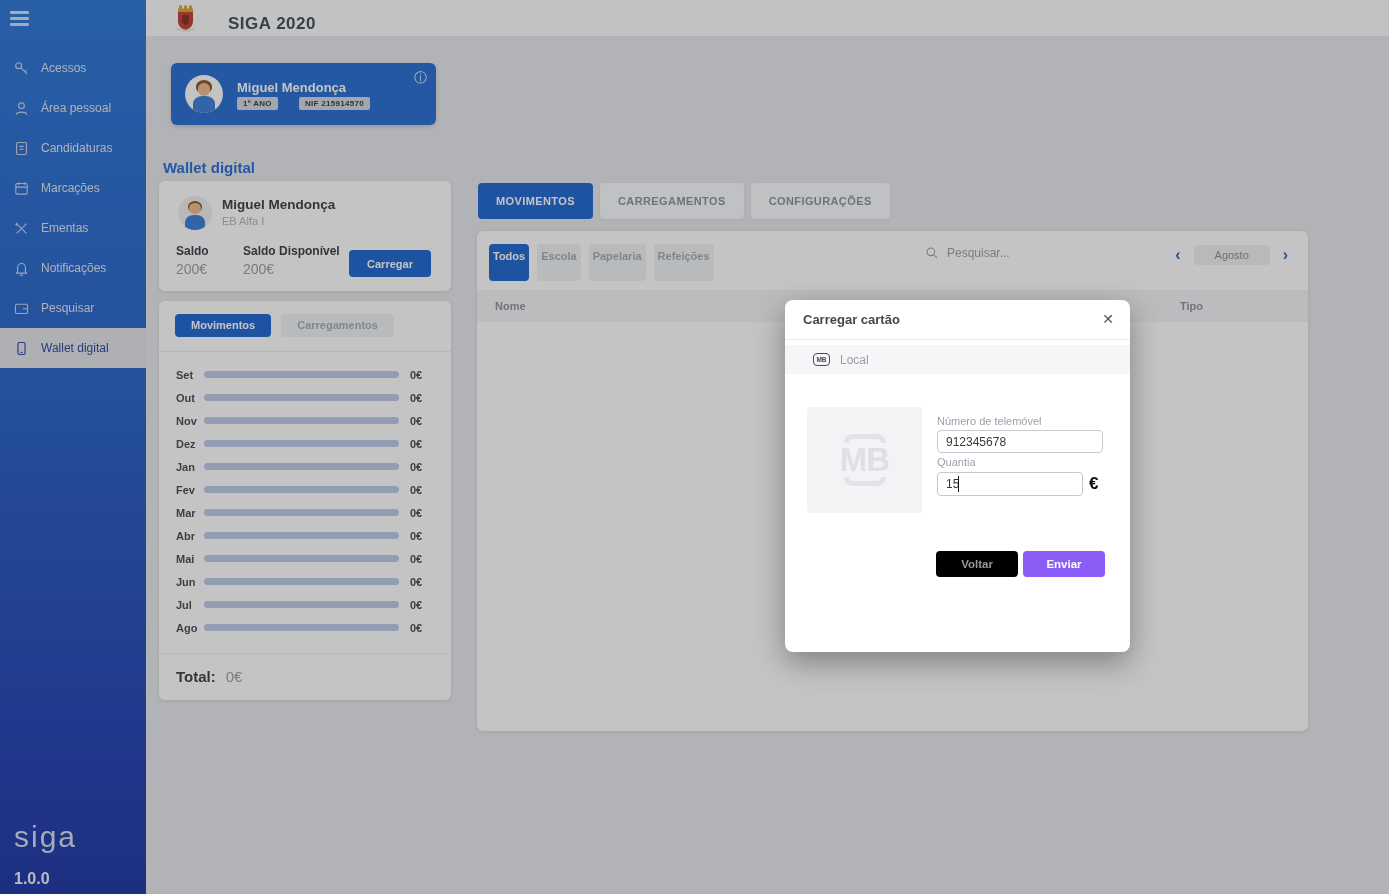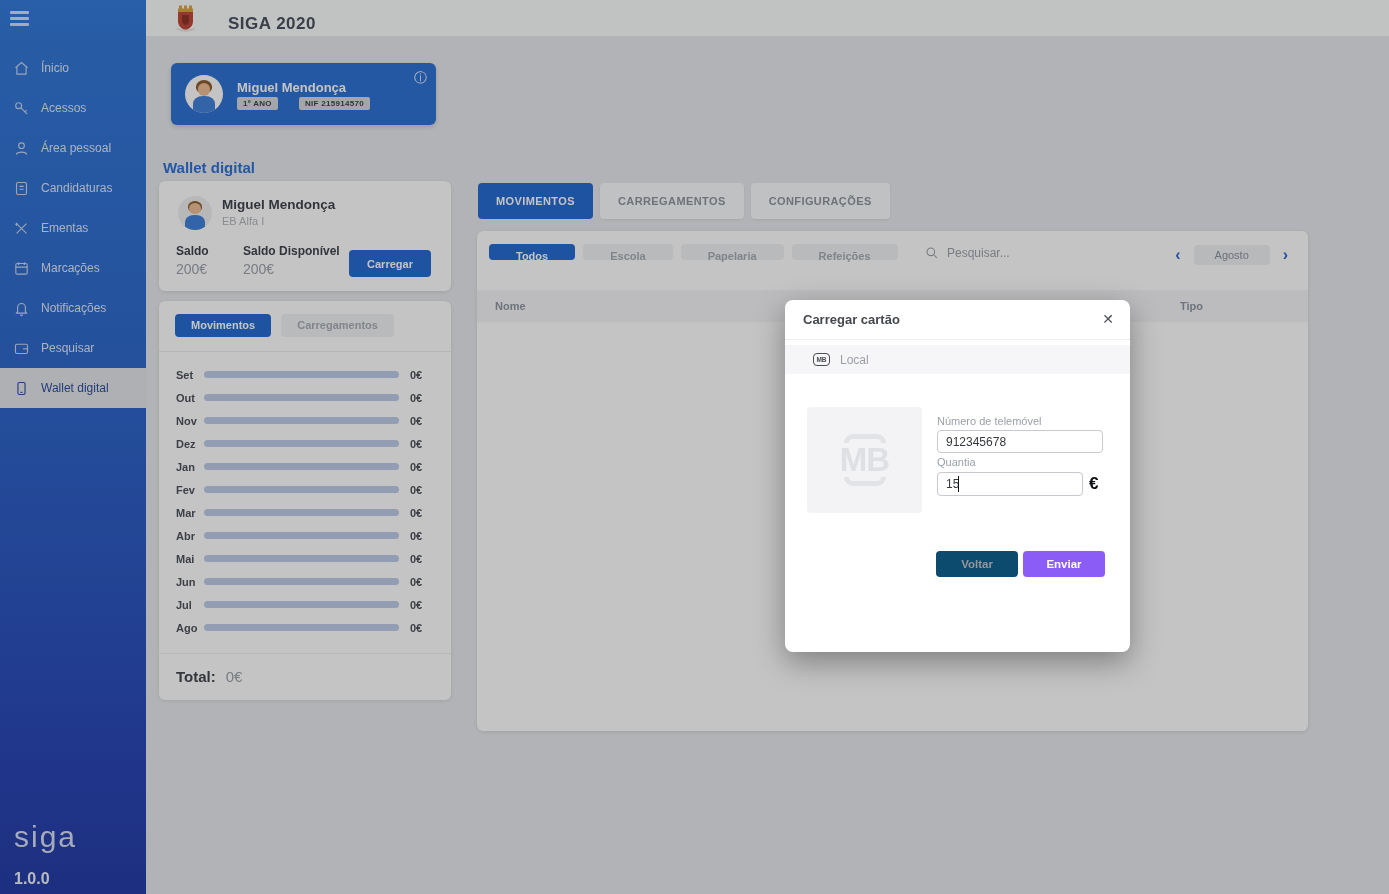--- a/index.html
+++ b/index.html
@@ -74,21 +74,21 @@
 
   
   .tabs { position:absolute; left:332px; top:146px; display:flex; gap:7px; }
   .tab { height:36px; line-height:36px; padding:0 18px; border-radius:4px; font-size:11px; font-weight:700;
     letter-spacing:.4px; cursor:pointer; }
   .tab.on { background:#2268d2; color:#fff; }
   .tab.off { background:#fafbfc; color:#8d939c; box-shadow:0 1px 3px rgba(0,0,0,.07); }
 
   .main-card { left:331px; top:194px; width:831px; height:500px; }
   .filter-row { position:absolute; left:12px; top:13px; display:flex; gap:8px; }
-  .fpill { height:16px; line-height:24px; padding:0 27px; border-radius:4px; font-size:11px; font-weight:600; cursor:pointer; }
+  .fpill { height:37px; line-height:24px; padding:0 4px; border-radius:4px; font-size:11px; font-weight:600; cursor:pointer; }
   .fpill.on { background:#2268d2; color:#fff; }
   .fpill.off { background:#f1f2f4; color:#a6abb3; }
   .search { position:absolute; left:448px; top:15px; display:flex; align-items:center; gap:8px; }
   .search svg { width:14px; height:14px; stroke:#9aa0a8; stroke-width:1.8; fill:none; }
   .search input { border:none; outline:none; background:transparent; font-size:12px; color:#5a5f66; width:160px; font-family:inherit; }
   .search input::placeholder { color:#9aa0a8; }
   .month-nav { position:absolute; right:20px; top:14px; display:flex; align-items:center; gap:13px; }
   .chev { font-size:16px; font-weight:700; color:#2668cf; cursor:pointer; line-height:20px; }
   .month-pill { width:76px; height:20px; line-height:20px; text-align:center; background:#eef0f2;
     border-radius:4px; font-size:11px; color:#8a9099; cursor:pointer; }
@@ -118,42 +118,35 @@
     padding:0 8px; font-size:12px; color:#35383d; font-family:inherit; outline:none; background:#fff; }
   .in-phone { top:130px; width:166px; }
   .amount-wrap { position:absolute; left:152px; top:172px; width:146px; height:24px; }
   .in-amount { position:absolute; left:0; top:0; width:146px; height:24px; border:1px solid #c7c9ce;
     border-radius:4px; padding:0 8px; font-size:12px; color:#35383d; font-family:inherit; outline:none; }
   .caret { position:absolute; left:21px; top:4px; width:1px; height:16px; background:#15161a; }
   .euro { position:absolute; left:304px; top:174px; font-size:17px; font-weight:800; color:#0c0d10; }
   .modal-buttons { position:absolute; left:0; right:0; top:251px; }
   .btn { position:absolute; width:82px; height:26px; border:none; border-radius:4px; font-size:11.5px;
     font-weight:600; cursor:pointer; font-family:inherit; }
-  .btn-voltar { left:151px; background:#0c4a6e; color:#96979b; }
+  .btn-voltar { left:151px; background:#000000; color:#96979b; }
   .btn-enviar { left:238px; background:#8b5cf6; color:#fff; }
 </style>
 </head>
 <body>
 
 <div class="sidebar">
   <div class="hamburger">
       <span></span>
       <span></span>
       <span></span>
     </div>
   <div class="nav">
     <div class="nav-item">
       <svg viewBox="0 0 24 24">
-          <path d="M3.5 11l8.5-7.5L20.5 11"></path>
-          <path d="M5.5 10v10h13V10"></path>
-        </svg>
-      <span>Ínicio</span>
-    </div>
-    <div class="nav-item">
-      <svg viewBox="0 0 24 24">
           <circle cx="8" cy="8" r="4.2"></circle>
           <path d="M11.2 11.2L20 20M16.8 16.8l2.4-2.4"></path>
         </svg>
       <span>Acessos</span>
     </div>
     <div class="nav-item">
       <svg viewBox="0 0 24 24">
           <circle cx="12" cy="8" r="4"></circle>
           <path d="M4.5 20.5c1.5-4.5 13.5-4.5 15 0"></path>
         </svg>
@@ -161,31 +154,31 @@
     </div>
     <div class="nav-item">
       <svg viewBox="0 0 24 24">
           <rect x="5" y="3.5" width="14" height="17" rx="2"></rect>
           <path d="M9 9h6M9 13h6"></path>
         </svg>
       <span>Candidaturas</span>
     </div>
     <div class="nav-item">
       <svg viewBox="0 0 24 24">
+          <rect x="4" y="5" width="16" height="15" rx="2"></rect>
+          <path d="M8 3v4M16 3v4M4 10h16"></path>
+        </svg>
+      <span>Marcações</span>
+    </div>
+    <div class="nav-item">
+      <svg viewBox="0 0 24 24">
           <path d="M5 5l14 14M19 5L5 19"></path>
           <path d="M5 8V4M3 6h4"></path>
         </svg>
       <span>Ementas</span>
-    </div>
-    <div class="nav-item">
-      <svg viewBox="0 0 24 24">
-          <rect x="4" y="5" width="16" height="15" rx="2"></rect>
-          <path d="M8 3v4M16 3v4M4 10h16"></path>
-        </svg>
-      <span>Marcações</span>
     </div>
     <div class="nav-item">
       <svg viewBox="0 0 24 24">
           <path d="M6.5 16.5v-6a5.5 5.5 0 0 1 11 0v6l1.5 2h-14z"></path>
           <path d="M10.5 20.5a1.5 1.5 0 0 0 3 0"></path>
         </svg>
       <span>Notificações</span>
     </div>
     <div class="nav-item">
       <svg viewBox="0 0 24 24">

